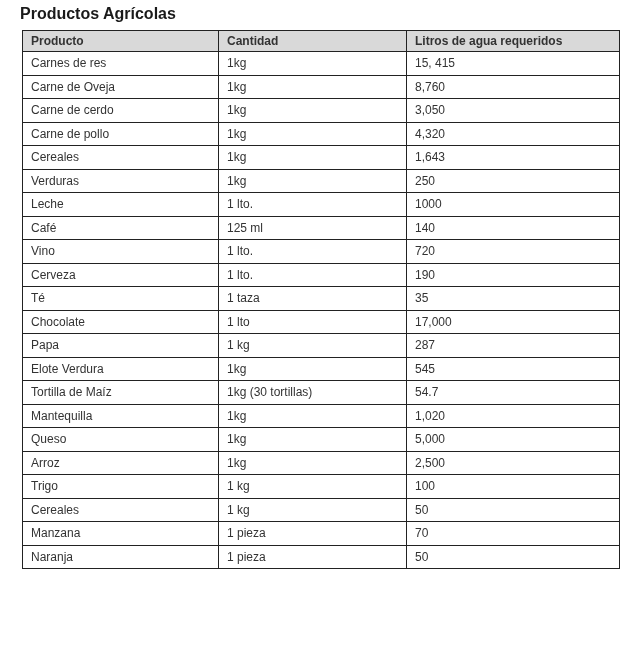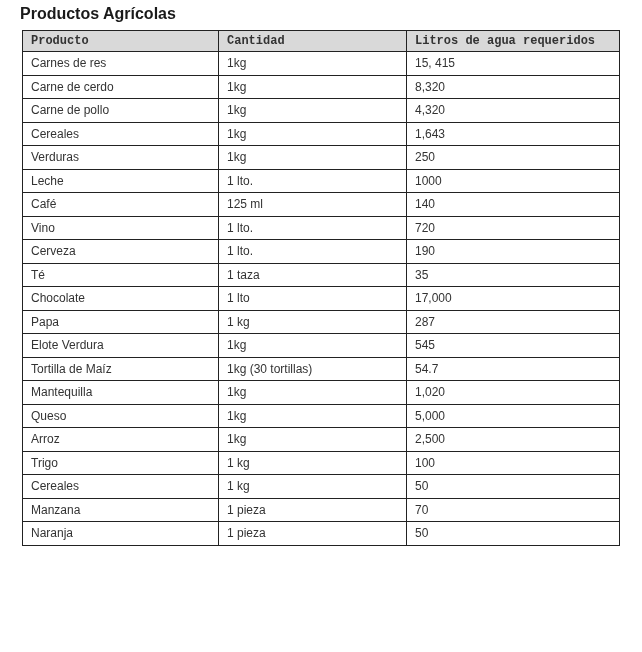--- a/index.html
+++ b/index.html
@@ -42,21 +42,20 @@
     vertical-align: middle;
     padding: 0 4px 0 8px;
     color: var(--text-color, #333333);
     white-space: nowrap;
     overflow: hidden;
   }
   table.productos th {
     background: var(--header-bg, #d9d9d9);
     font-weight: bold;
     height: 20px;
-    font-family: Liberation Mono, monospace;
   }
   table.productos td {
     background: #ffffff;
     font-weight: normal;
     height: 22.5px;
   }
 </style>
 </head>
 <body>
 
@@ -76,23 +75,28 @@
         <th>Litros de agua requeridos</th>
       </tr>
     </thead>
     <tbody>
         <tr>
           <td>Carnes de res</td>
           <td>1kg</td>
           <td>15, 415</td>
         </tr>
         <tr>
+          <td>Carne de Oveja</td>
+          <td>1kg</td>
+          <td>8,760</td>
+        </tr>
+        <tr>
           <td>Carne de cerdo</td>
           <td>1kg</td>
-          <td>8,320</td>
+          <td>3,050</td>
         </tr>
         <tr>
           <td>Carne de pollo</td>
           <td>1kg</td>
           <td>4,320</td>
         </tr>
         <tr>
           <td>Cereales</td>
           <td>1kg</td>
           <td>1,643</td>

